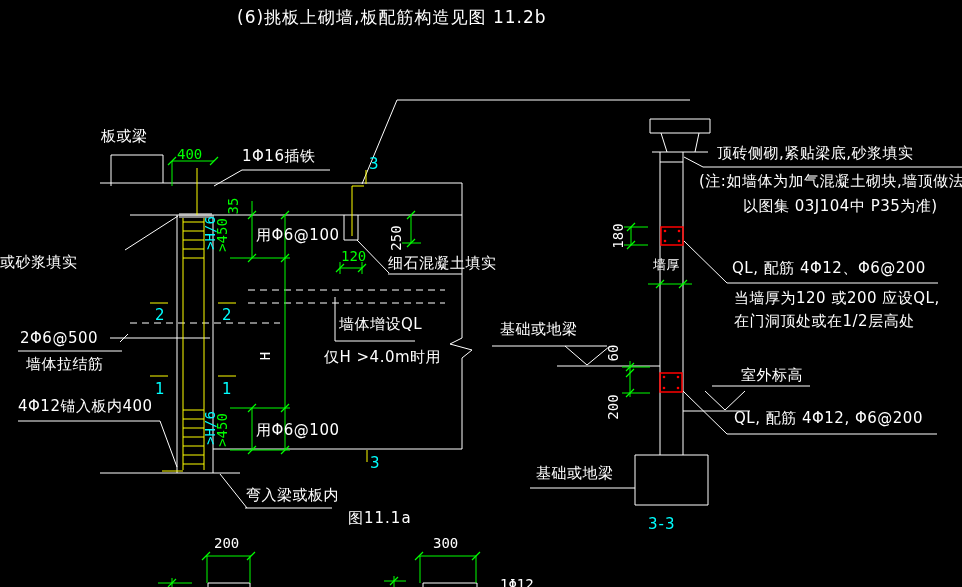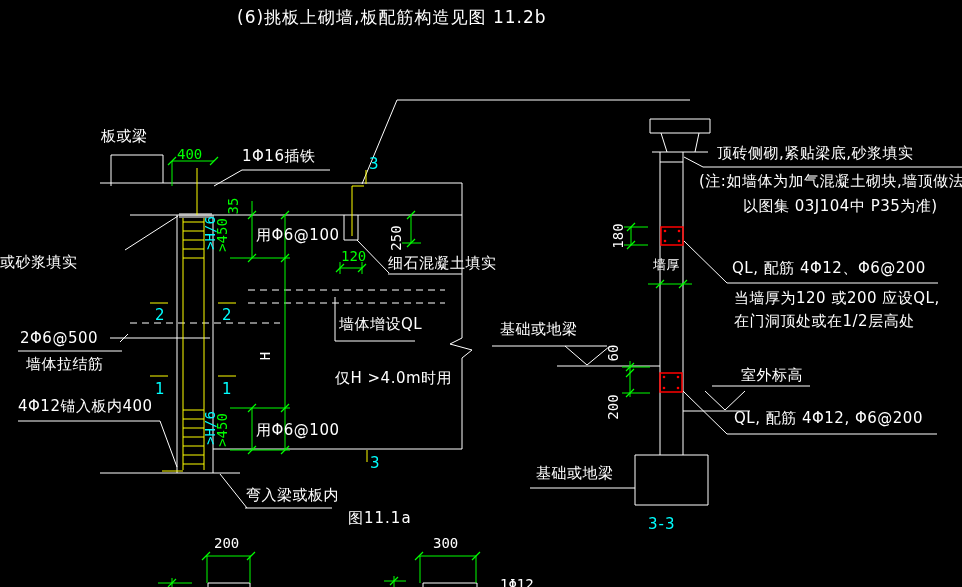--- a/index.html
+++ b/index.html
@@ -124,21 +124,21 @@
   <div class="lbl" style="left:101px;top:128px;">板或梁</div>
   <div class="lbl" style="left:242px;top:148px;">1Φ16插铁</div>
   <div class="lbl" style="left:0px;top:254px;">或砂浆填实</div>
   <div class="lbl" style="left:20px;top:330px;">2Φ6@500</div>
   <div class="lbl" style="left:26px;top:356px;">墙体拉结筋</div>
   <div class="lbl" style="left:18px;top:398px;">4Φ12锚入板内400</div>
   <div class="lbl" style="left:256px;top:227px;">用Φ6@100</div>
   <div class="lbl" style="left:256px;top:422px;">用Φ6@100</div>
   <div class="lbl" style="left:388px;top:255px;">细石混凝土填实</div>
   <div class="lbl" style="left:339px;top:316px;">墙体增设QL</div>
-  <div class="lbl" style="left:335px;top:349px;margin-top:21px;">仅H &gt;4.0m时用</div>
+  <div class="lbl" style="left:324px;top:349px;">仅H &gt;4.0m时用</div>
   <div class="lbl" style="left:246px;top:487px;">弯入梁或板内</div>
   <div class="lbl caption" style="left:348px;top:510px;">图11.1a</div>
 
   <div class="lbl num green" style="left:177px;top:147px;">400</div>
   <div class="lbl num green rot" style="left:234px;top:206px;">35</div>
   <div class="lbl num green rot" style="left:223px;top:235px;">&gt;450</div>
   <div class="lbl num cyan rot" style="left:211px;top:233px;">&gt;H/6</div>
   <div class="lbl num green rot" style="left:223px;top:430px;">&gt;450</div>
   <div class="lbl num cyan rot" style="left:211px;top:428px;">&gt;H/6</div>
   <div class="lbl num white rot" style="left:266px;top:356px;">H</div>

